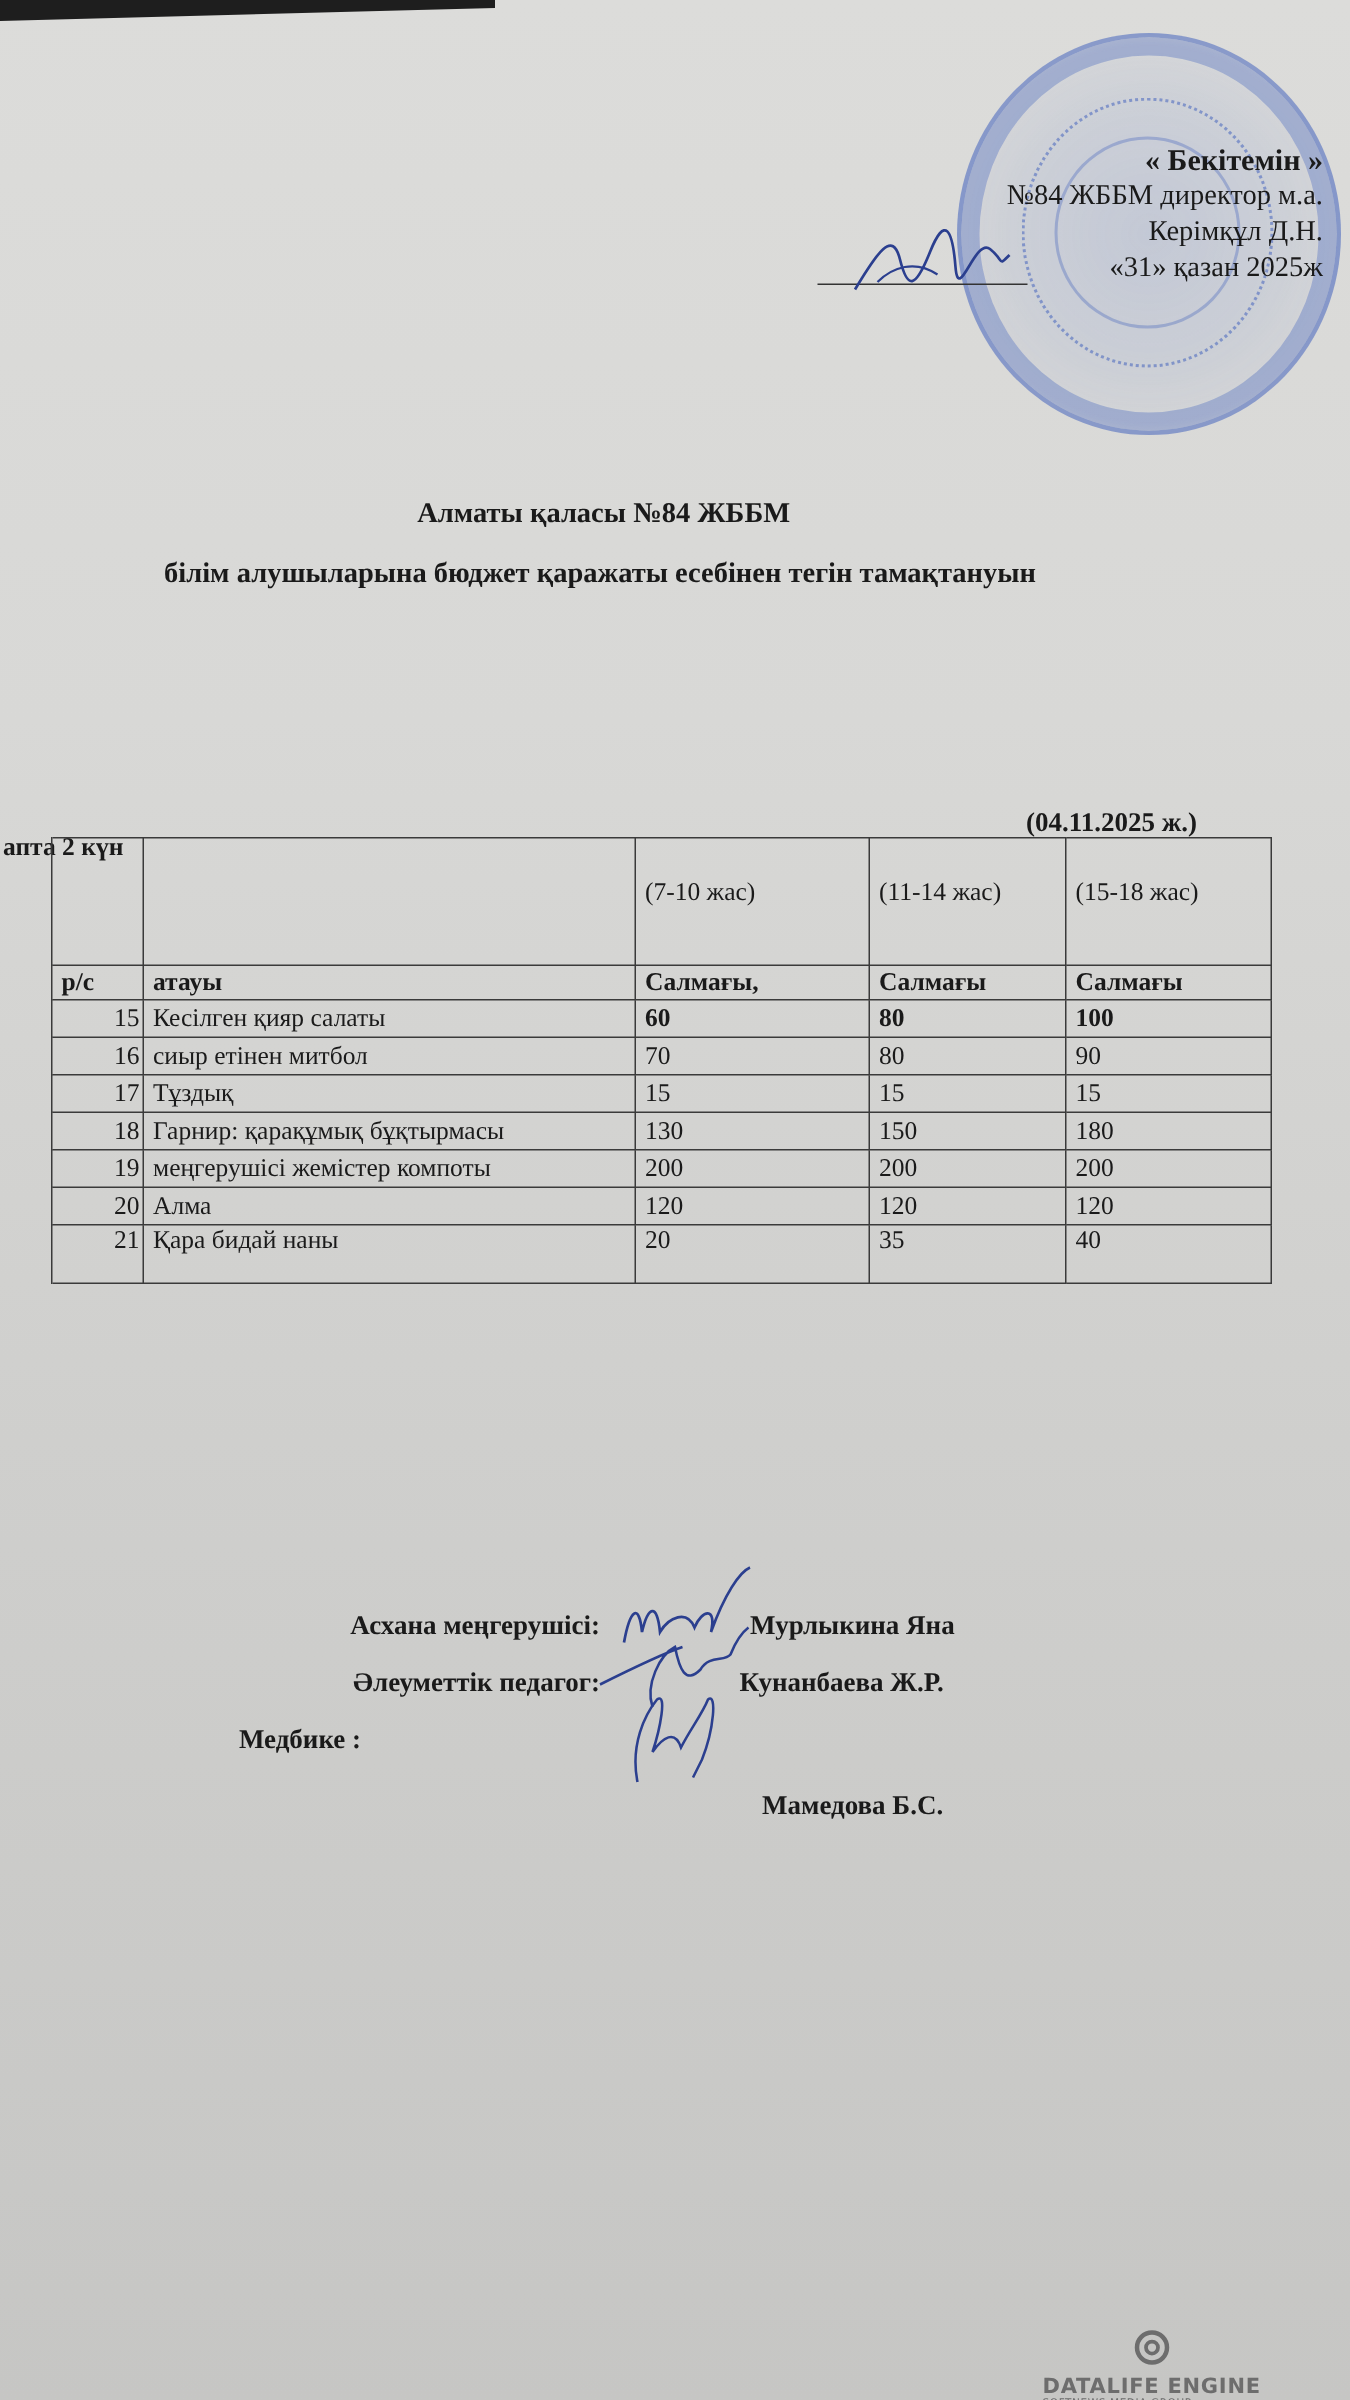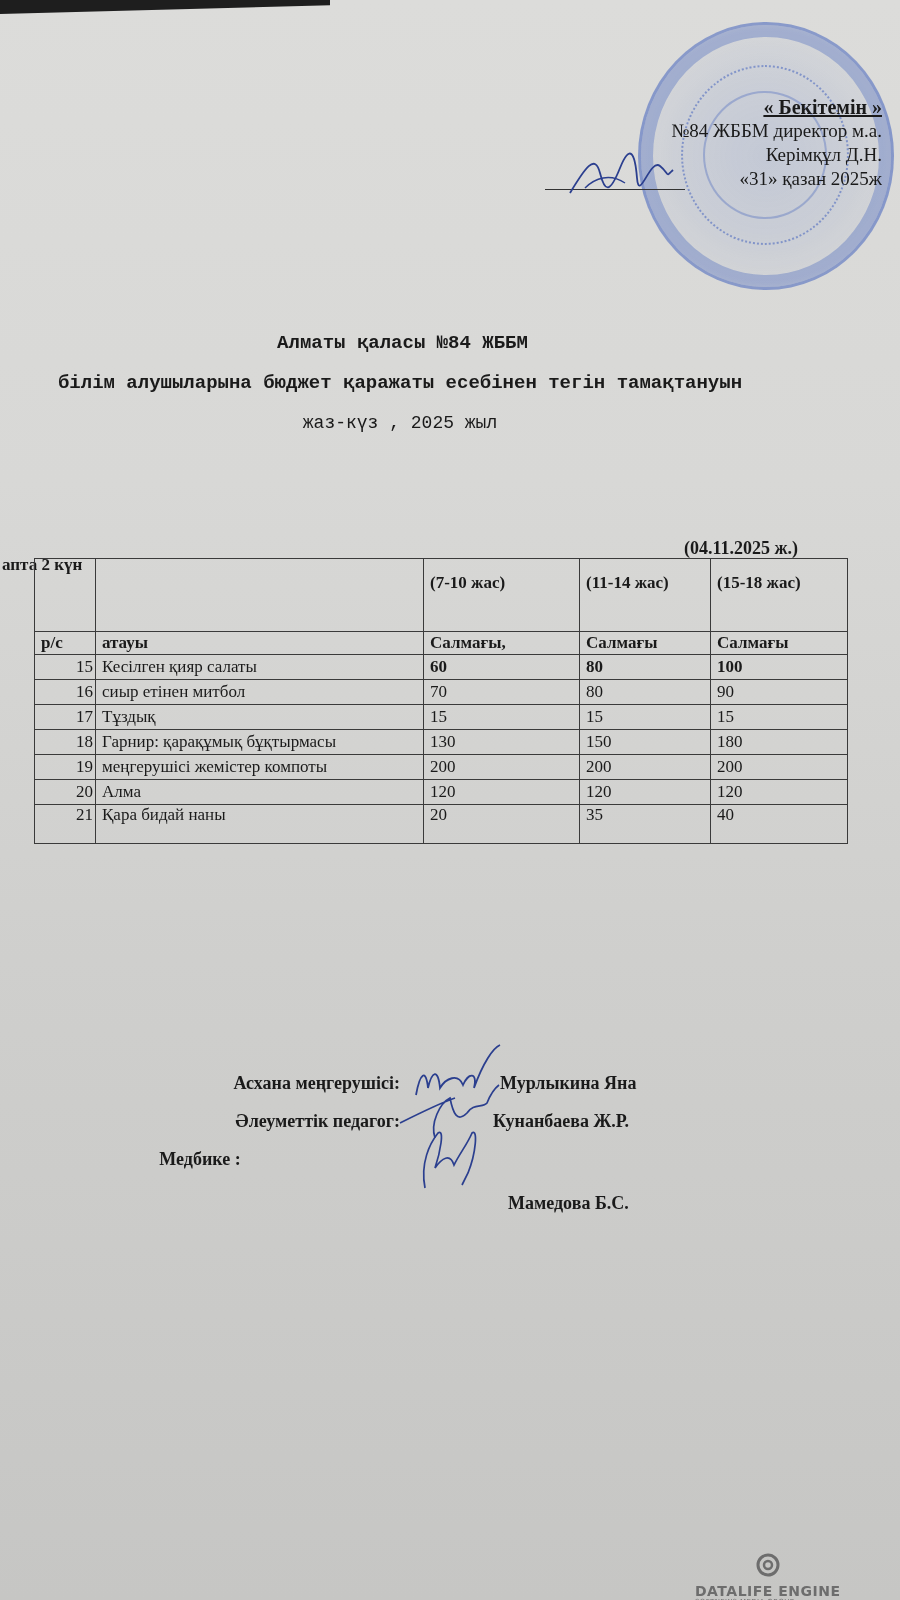--- a/index.html
+++ b/index.html
@@ -26,49 +26,49 @@
     border:2px dotted rgba(70,100,190,0.55);
   }
   .stamp-core {
     position:absolute; left:62px; top:66px; width:120px; height:124px; border-radius:50%;
     border:2px solid rgba(70,100,190,0.35);
   }
   .approval {
     position:absolute; right:18px; top:95px; text-align:right;
     font-size:19px; line-height:24px;
   }
-  .approval .head { font-weight:bold; font-size:20px;text-decoration:underline; }
+  .approval .head { font-weight:bold; font-size:20px; }
   .sig-line {
     position:absolute; left:545px; top:189px; width:140px; border-top:1px solid #333;
   }
   .director-sig { position:absolute; left:565px; top:148px; }
   
   .title-block { position:absolute; left:0; top:333px; width:800px; text-align:center; }
-  .title-line { font-weight:bold; font-size:19px; line-height:20px;font-family:Liberation Mono, monospace; }
+  .title-line { font-weight:bold; font-size:19px; line-height:20px; }
   .t1 { margin-left:5px; }
   .t2 { margin-top:20px; }
   .t3 { margin-top:20px; }
   .t4 { margin-top:20px; font-weight:normal; font-size:18px; }
   .week-label { position:absolute; left:2px; top:555px; font-weight:bold; font-size:17px; }
   .date-label { position:absolute; left:684px; top:538px; font-weight:bold; font-size:18px; }
   
   table.menu {
     position:absolute; left:-5px; top:558px; border-collapse:collapse;
     font-size:17px;
   }
   table.menu td {
     border:1.3px solid #3a3a3a; padding:0 6px; height:24px; vertical-align:middle;
   }
   .c0 { width:26px; }
   .c1 { width:52px; text-align:right; padding-right:2px !important; }
   .c2 { width:315px; }
   .c3 { width:143px; }
   .c4 { width:118px; }
   .c5 { width:124px; }
-  tr.h1 td { height:58px; vertical-align:top; padding-top:14px; font-weight:bold; }
+  tr.h1 td { height:58px; vertical-align:top; padding-top:26px; font-weight:normal; }
   tr.h2 td { height:22px; font-weight:bold; }
   tr.last td { height:38px; vertical-align:top; }
   td.bold { font-weight:bold; }
   .side-cell { border-top:none !important; border-bottom:none !important; }
   
   .signers { position:absolute; left:0; top:1073px; width:900px; }
   .sgn-row { position:absolute; font-weight:bold; font-size:18px; white-space:nowrap; }
   .sgn-role { position:absolute; text-align:right; }
   .sgn-name { position:absolute; }
   .sig-svg { position:absolute; }
@@ -97,21 +97,20 @@
 </div>
 <div class="sig-line"></div>
 <svg class="director-sig" width="110" height="50">
   <path d="M5 45 C 20 20, 30 5, 35 25 S 45 45, 55 20 S 70 5, 72 30 S 85 10, 95 18 S 100 30, 108 22" fill="none" stroke="#2b3f8f" stroke-width="1.8"></path>
   <path d="M20 40 C 30 30, 45 25, 60 35" fill="none" stroke="#2b3f8f" stroke-width="1.5"></path>
 </svg>
 
 <div class="title-block">
   <div class="title-line t1">Алматы қаласы №84 ЖББМ</div>
   <div class="title-line t2">білім алушыларына бюджет қаражаты есебінен  тегін тамақтануын</div>
-  <div class="title-line t4">жаз-күз , 2025 жыл</div>
 </div>
 
 <div class="week-label">апта  2 күн</div>
 <div class="date-label">(04.11.2025 ж.)</div>
 
 <table class="menu">
   <tbody>
       <tr class="h1">
     <td class="c0 side-cell" rowspan="9"></td>
     <td class="c1"></td>

